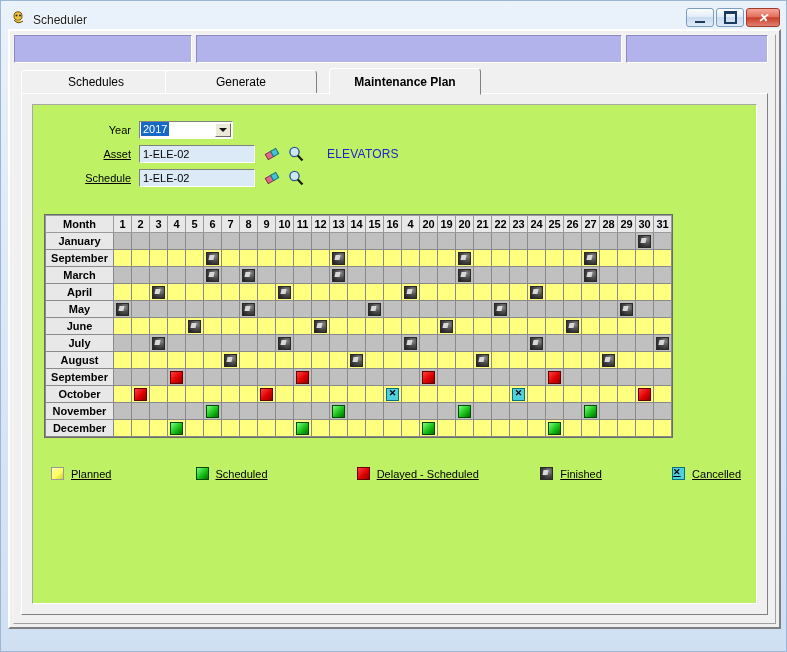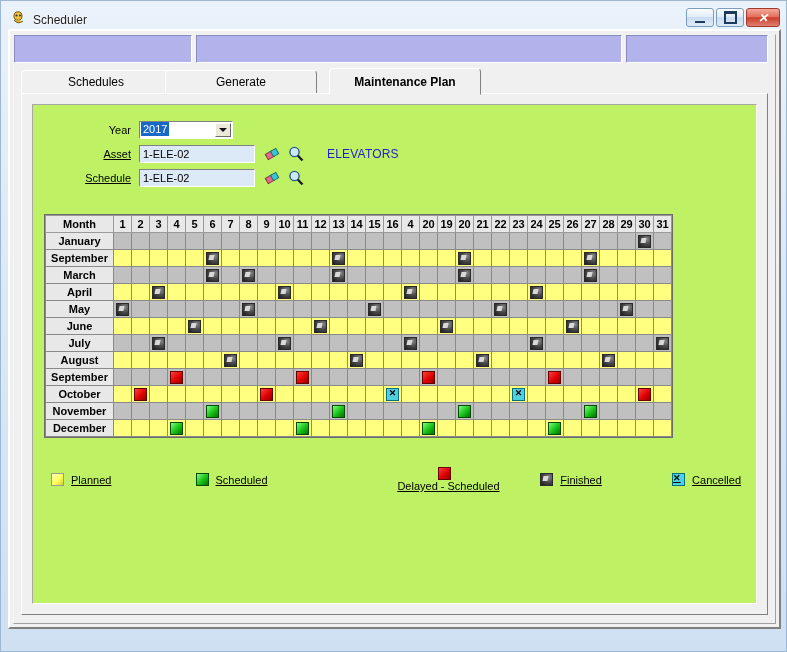--- a/index.html
+++ b/index.html
@@ -198,21 +198,21 @@
   
   #legend{
     position:absolute;left:18px;top:362px;width:690px;
     display:flex;align-items:center;
   }
   .leg{display:flex;align-items:center;font-size:11px;color:#000;text-decoration:underline;}
   .leg .sw{width:11px;height:11px;margin-right:7px;flex:0 0 auto;position:relative;}
   .sw.planned{background:linear-gradient(135deg,#ffffb0 0%,#ffff60 55%,#cfcf30 100%);border:1px solid #999;}
   #leg-0{width:148px;}
   #leg-1{width:165px;}
-  #leg-2{width:188px;flex-direction:column;}
+  #leg-2{width:188px;}
   #leg-3{width:135px;}
 </style>
 </head>
 <body>
 
 <div id="window">
 
   <div id="titlebar">
     <span class="tb-icon">
       <svg width="16" height="16" viewBox="0 0 16 16">

